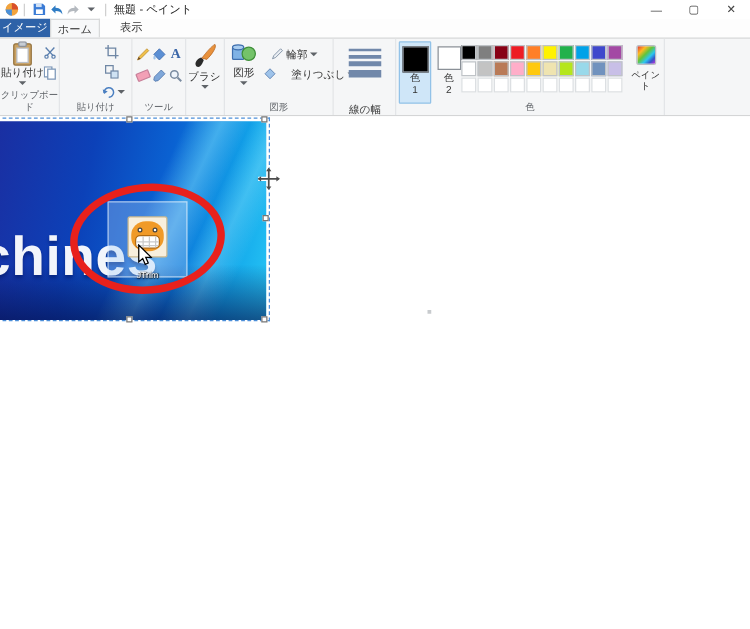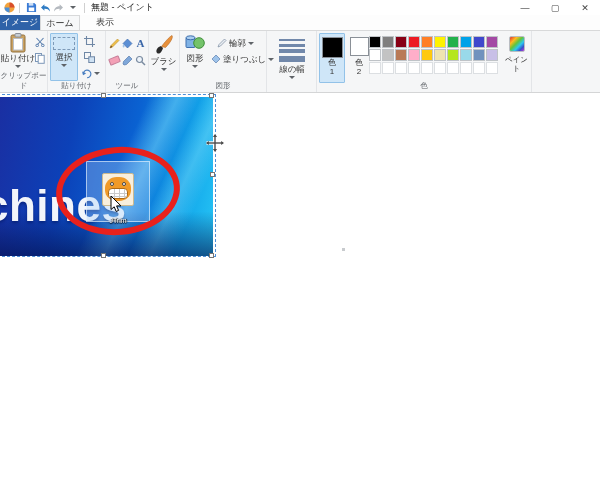--- a/index.html
+++ b/index.html
@@ -160,25 +160,20 @@
       <div class="mini" style="left:33px; top:21px; width:13px; height:13px;">
         <svg width="10" height="11" viewBox="0 0 10 11">
           <rect x="0.5" y="0.5" width="6" height="8" fill="#fff" stroke="#7c97b8"></rect>
           <rect x="3.2" y="2.3" width="6" height="8" fill="#fff" stroke="#7c97b8"></rect>
         </svg>
       </div>
       <div class="group-label">クリップボード</div>
     </div>
 
     <div class="group g-img">
-      <div class="bigbtn sel-highlight" style="left:2px; top:2px; width:28px; height:48px;">
-        <div class="select-icon"></div>
-        <span class="btn-label">選択</span>
-        <div class="tri-down" style="margin-top:2px"></div>
-      </div>
       <div class="mini" style="left:34px; top:3px; width:14px; height:14px;">
         <svg width="11" height="11" viewBox="0 0 11 11">
           <path d="M2.5 0 V8.5 H11 M0 2.5 H8.5 V11" stroke="#6f87a5" stroke-width="1.1" fill="none"></path>
         </svg>
       </div>
       <div class="mini" style="left:34px; top:19px; width:14px; height:14px;">
         <svg width="11" height="11" viewBox="0 0 11 11">
           <rect x="0.5" y="0.5" width="6" height="6" fill="none" stroke="#6f87a5"></rect>
           <rect x="4.8" y="4.8" width="5.7" height="5.7" fill="#cfe2f3" stroke="#6f87a5"></rect>
         </svg>
@@ -251,35 +246,35 @@
         <svg width="10" height="10" viewBox="0 0 10 10">
           <path d="M1 9 L2 6.5 L7.5 1 L9 2.5 L3.5 8 Z" fill="#e9edf2" stroke="#7a8ba0" stroke-width="0.7"></path>
         </svg>
         <span class="btn-label" style="margin-left:2px">輪郭</span>
         <div class="tri-down" style="margin-left:2px"></div>
       </div>
       <div class="mini" style="left:31px; top:22px; height:12px;">
         <svg width="10" height="10" viewBox="0 0 10 10">
           <path d="M5 1 L9 5 L5 9 L1 5 Z" fill="#9ec3ea" stroke="#4a6fa5" stroke-width="0.6"></path>
         </svg>
-        <span class="btn-label" style="margin-left:2px">塗りつぶし</span>
+        <span class="btn-label" style="margin-left:12px">塗りつぶし</span>
         <div class="tri-down" style="margin-left:2px"></div>
       </div>
       <div class="group-label">図形</div>
     </div>
 
     <div class="group g-lw">
       <div class="bigbtn" style="left:8px; top:0; width:34px;">
         <div class="lw-bars">
           <div style="height:2px"></div>
             <div style="height:3px"></div>
           <div style="height:4px"></div>
             <div style="height:6px"></div>
         </div>
-        <span class="btn-label" style="margin-top:2px">線の幅</span>
+        <span class="btn-label" style="margin-top:20px">線の幅</span>
         <div class="tri-down" style="margin-top:2px"></div>
       </div>
     </div>
 
     <div class="group g-colors">
       <div class="bigbtn sel-highlight" style="left:2px; top:2px; width:26px; height:50px;">
         <div class="swatch-lg" style="background: rgb(0, 0, 0);"></div>
         <span class="color-num">色</span>
         <span class="color-num">1</span>
       </div>

